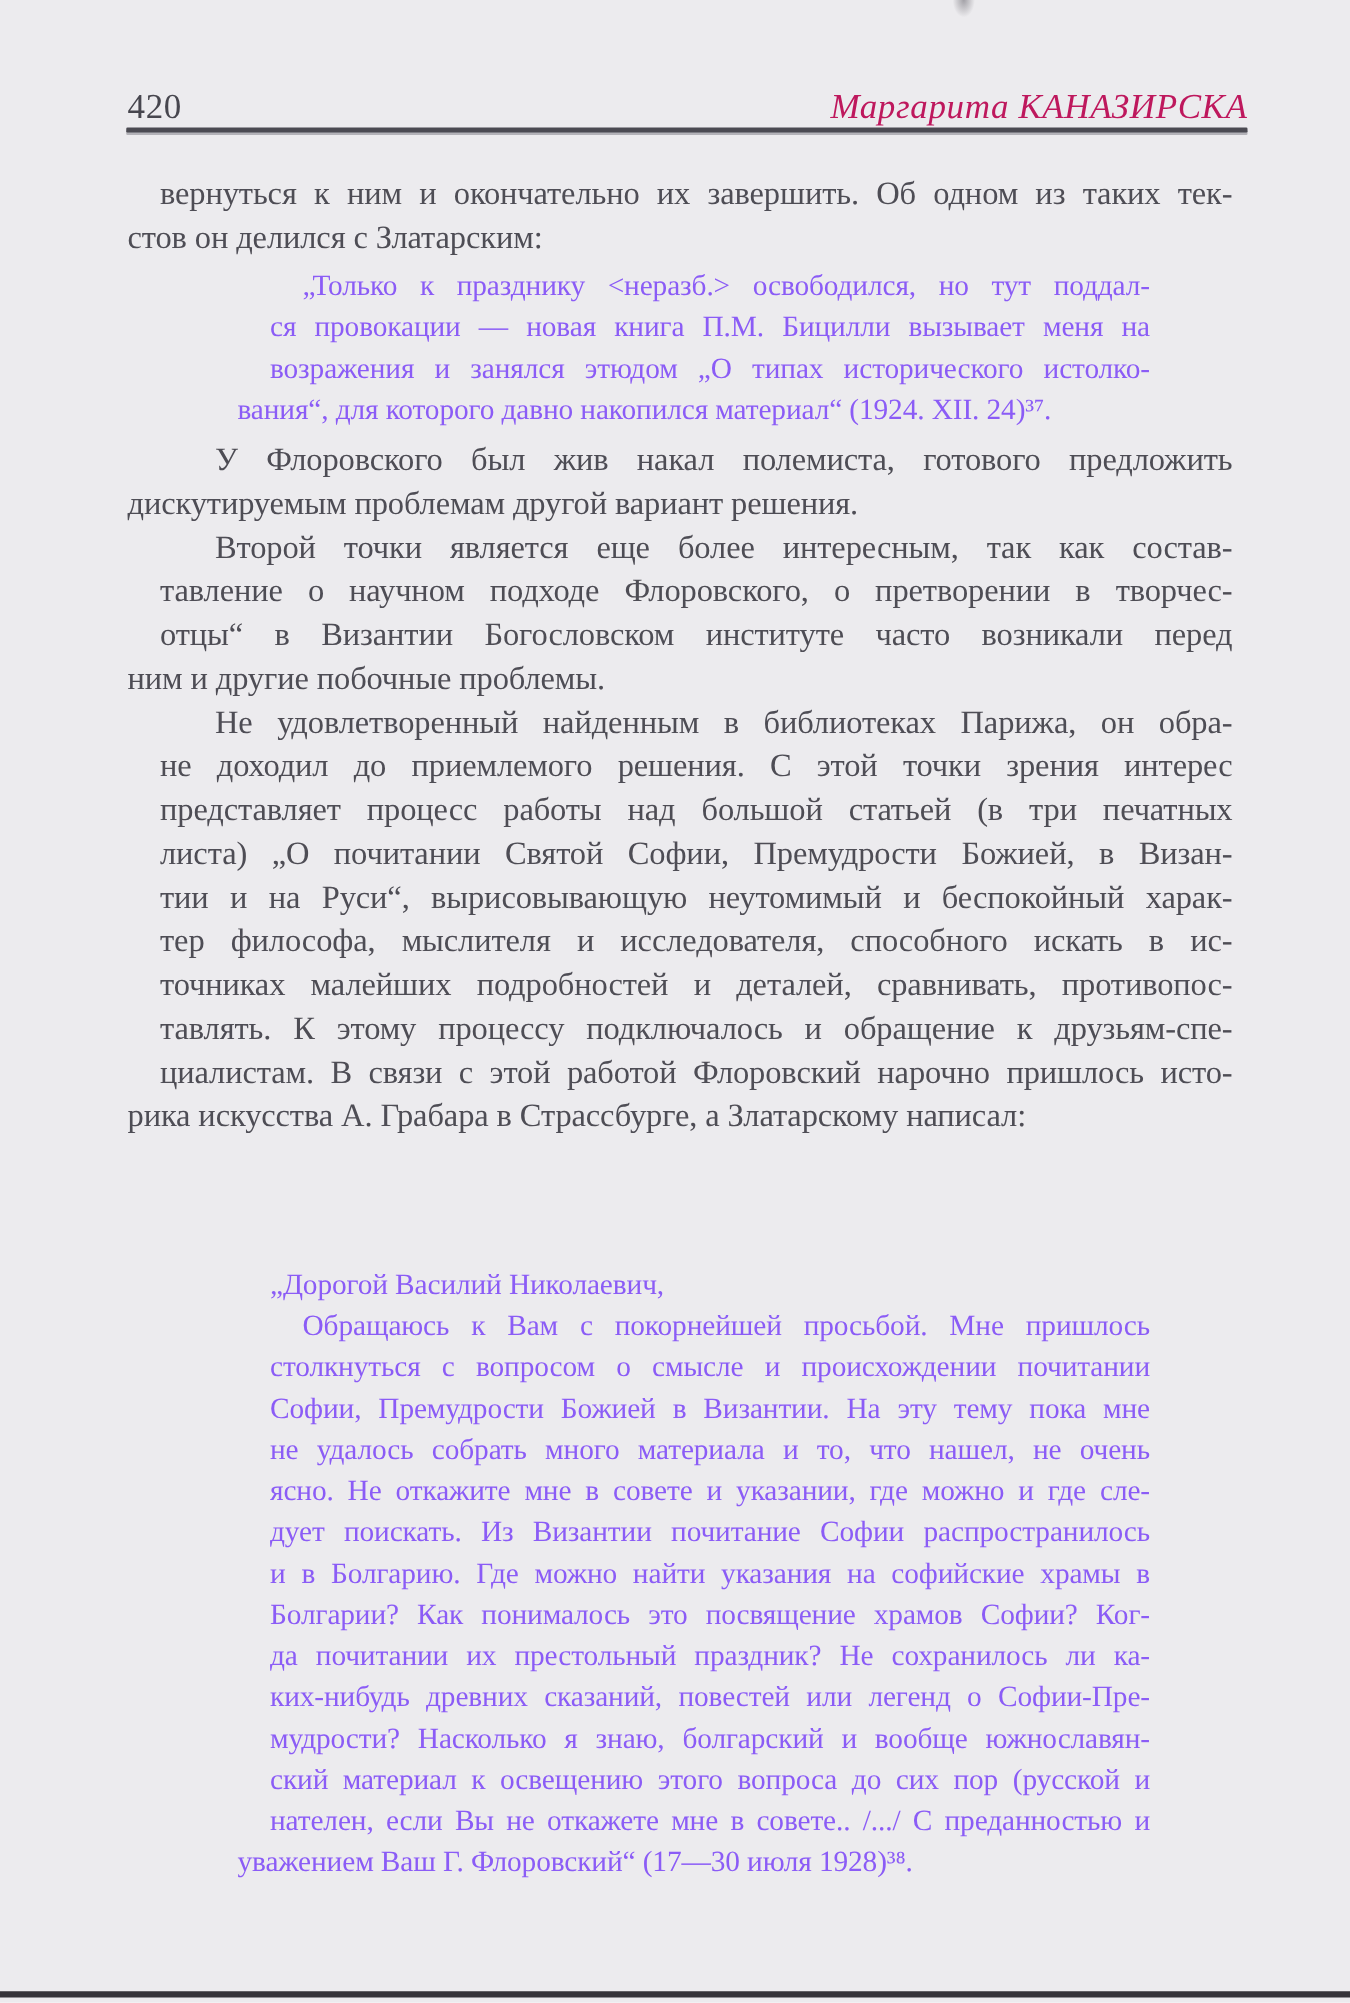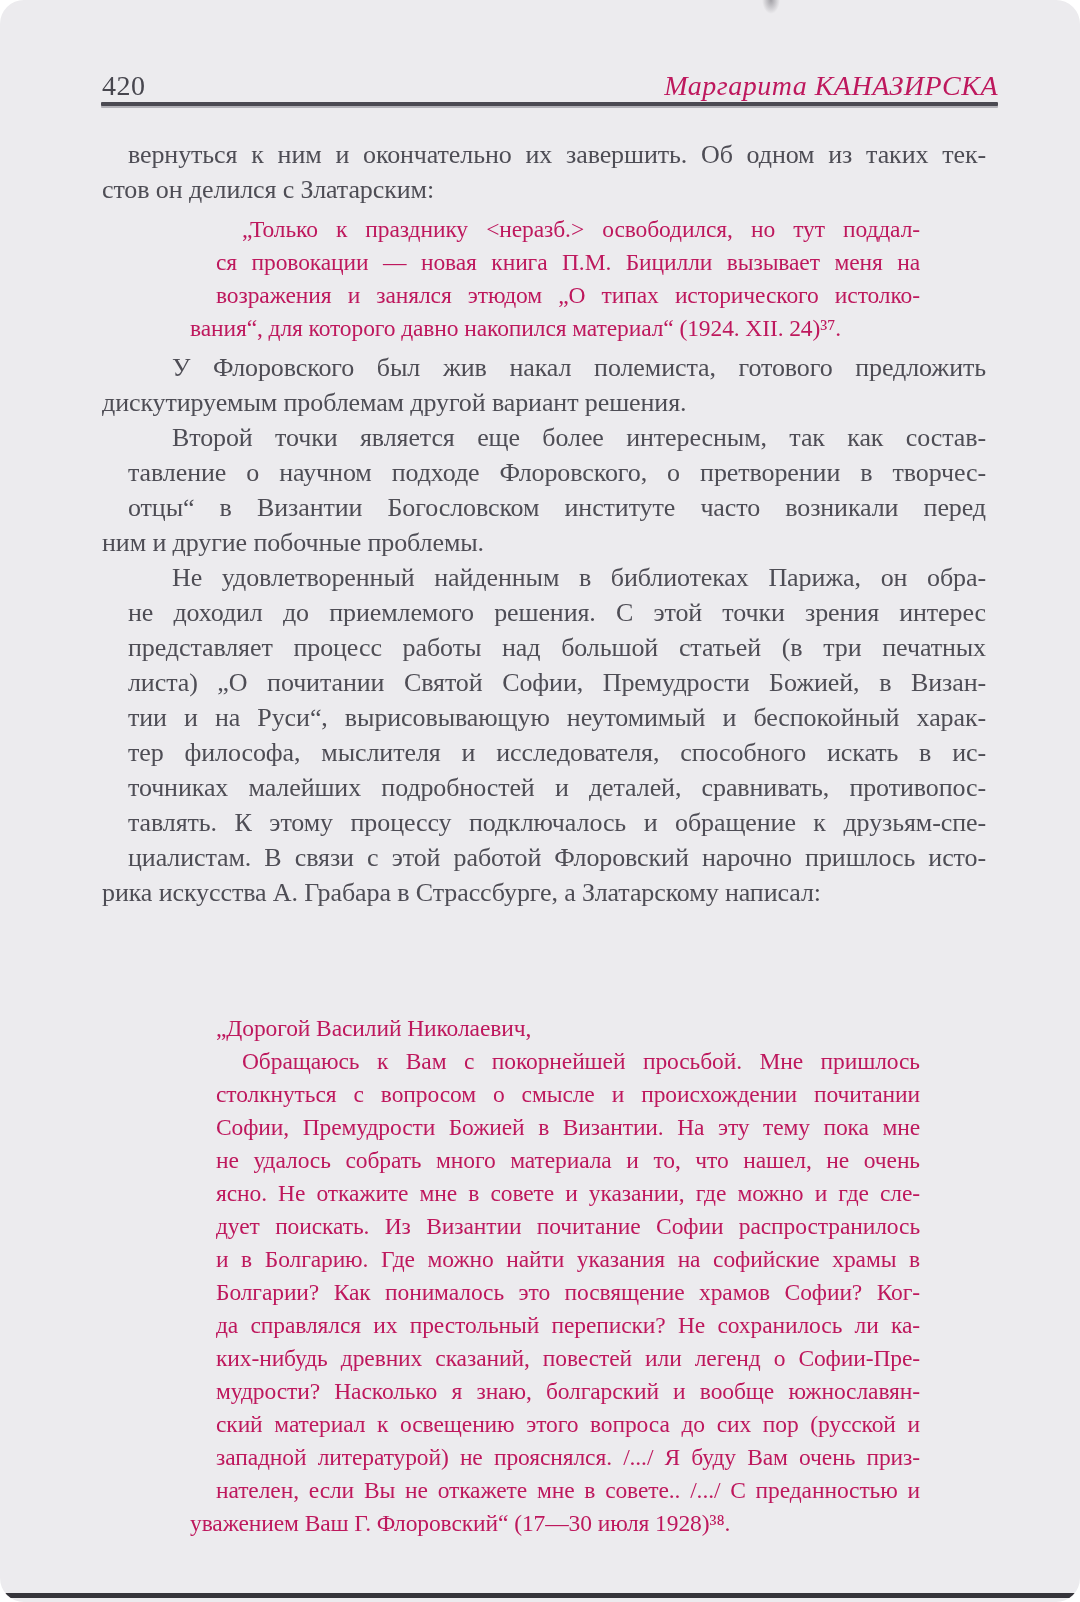--- a/index.html
+++ b/index.html
@@ -3,21 +3,20 @@
 <meta charset="utf-8">
 <style>
   html,body{margin:0;padding:0;}
   .page{
     position:relative;
     width:1080px;height:1602px;
     background:#ECEBEE;
     font-family:"Liberation Serif", serif;
     color:#4E4D55;
     overflow:hidden;
-    border-radius:24px;
   }
   
   .running-header{
     position:absolute;left:102px;top:70px;width:896px;
     display:flex;justify-content:space-between;align-items:baseline;
   }
   .page-number{
     font-size:28px;color:#47464e;letter-spacing:.5px;
   }
   .running-head{
@@ -27,21 +26,21 @@
     position:absolute;left:101px;top:102px;width:897px;height:4px;
     background:#4b4a52;
     box-shadow:0 2px 0 rgba(110,108,118,.45);
     border-radius:1px;
   }
   
   .block{position:absolute;}
   .block.body{left:102px;width:884px;}
   .block.quote{left:190px;width:730px;}
   .body .line{font-size:26px;line-height:35px;letter-spacing:-0.1px;}
-  .quote .line{font-size:23.5px;line-height:33px;letter-spacing:-0.1px;color:#be185d;}
+  .quote .line{font-size:23.5px;line-height:33px;letter-spacing:-0.1px;color:#8b5cf6;}
   .line{white-space:normal;}
   .line.j{text-align:justify;text-align-last:justify;margin-left:26px;}
   .body .line.i{text-indent:44px;}
   .quote .line.i{text-indent:26px;}
   #block-a{top:137px;}
   #block-b{top:213px;}
   #block-c{top:350px;}
   #block-d{top:1012px;}
   
   .bottom-edge{
@@ -100,25 +99,24 @@
     <section id="block-d" class="block quote">
         <div class="line i">„Дорогой Василий Николаевич,</div>
         <div class="line j i">Обращаюсь к Вам с покорнейшей просьбой. Мне пришлось</div>
         <div class="line j">столкнуться с вопросом о смысле и происхождении почитании</div>
         <div class="line j">Софии, Премудрости Божией в Византии. На эту тему пока мне</div>
         <div class="line j">не удалось собрать много материала и то, что нашел, не очень</div>
         <div class="line j">ясно. Не откажите мне в совете и указании, где можно и где сле-</div>
         <div class="line j">дует поискать. Из Византии почитание Софии распространилось</div>
         <div class="line j">и в Болгарию. Где можно найти указания на софийские храмы в</div>
         <div class="line j">Болгарии? Как понималось это посвящение храмов Софии? Ког-</div>
-        <div class="line j">да справлялся их престольный переписки? Не сохранилось ли ка-</div>
+        <div class="line j">да почитании их престольный праздник? Не сохранилось ли ка-</div>
         <div class="line j">ких-нибудь древних сказаний, повестей или легенд о Софии-Пре-</div>
         <div class="line j">мудрости? Насколько я знаю, болгарский и вообще южнославян-</div>
         <div class="line j">ский материал к освещению этого вопроса до сих пор (русской и</div>
-        <div class="line j">западной литературой) не прояснялся. /.../ Я буду Вам очень приз-</div>
         <div class="line j">нателен, если Вы не откажете мне в совете.. /.../ С преданностью и</div>
         <div class="line">уважением Ваш Г. Флоровский“ (17—30 июля 1928)³⁸.</div>
       </section>
   </main>
 
   <div class="bottom-edge"></div>
 
 </div>
 
 </body></html>

